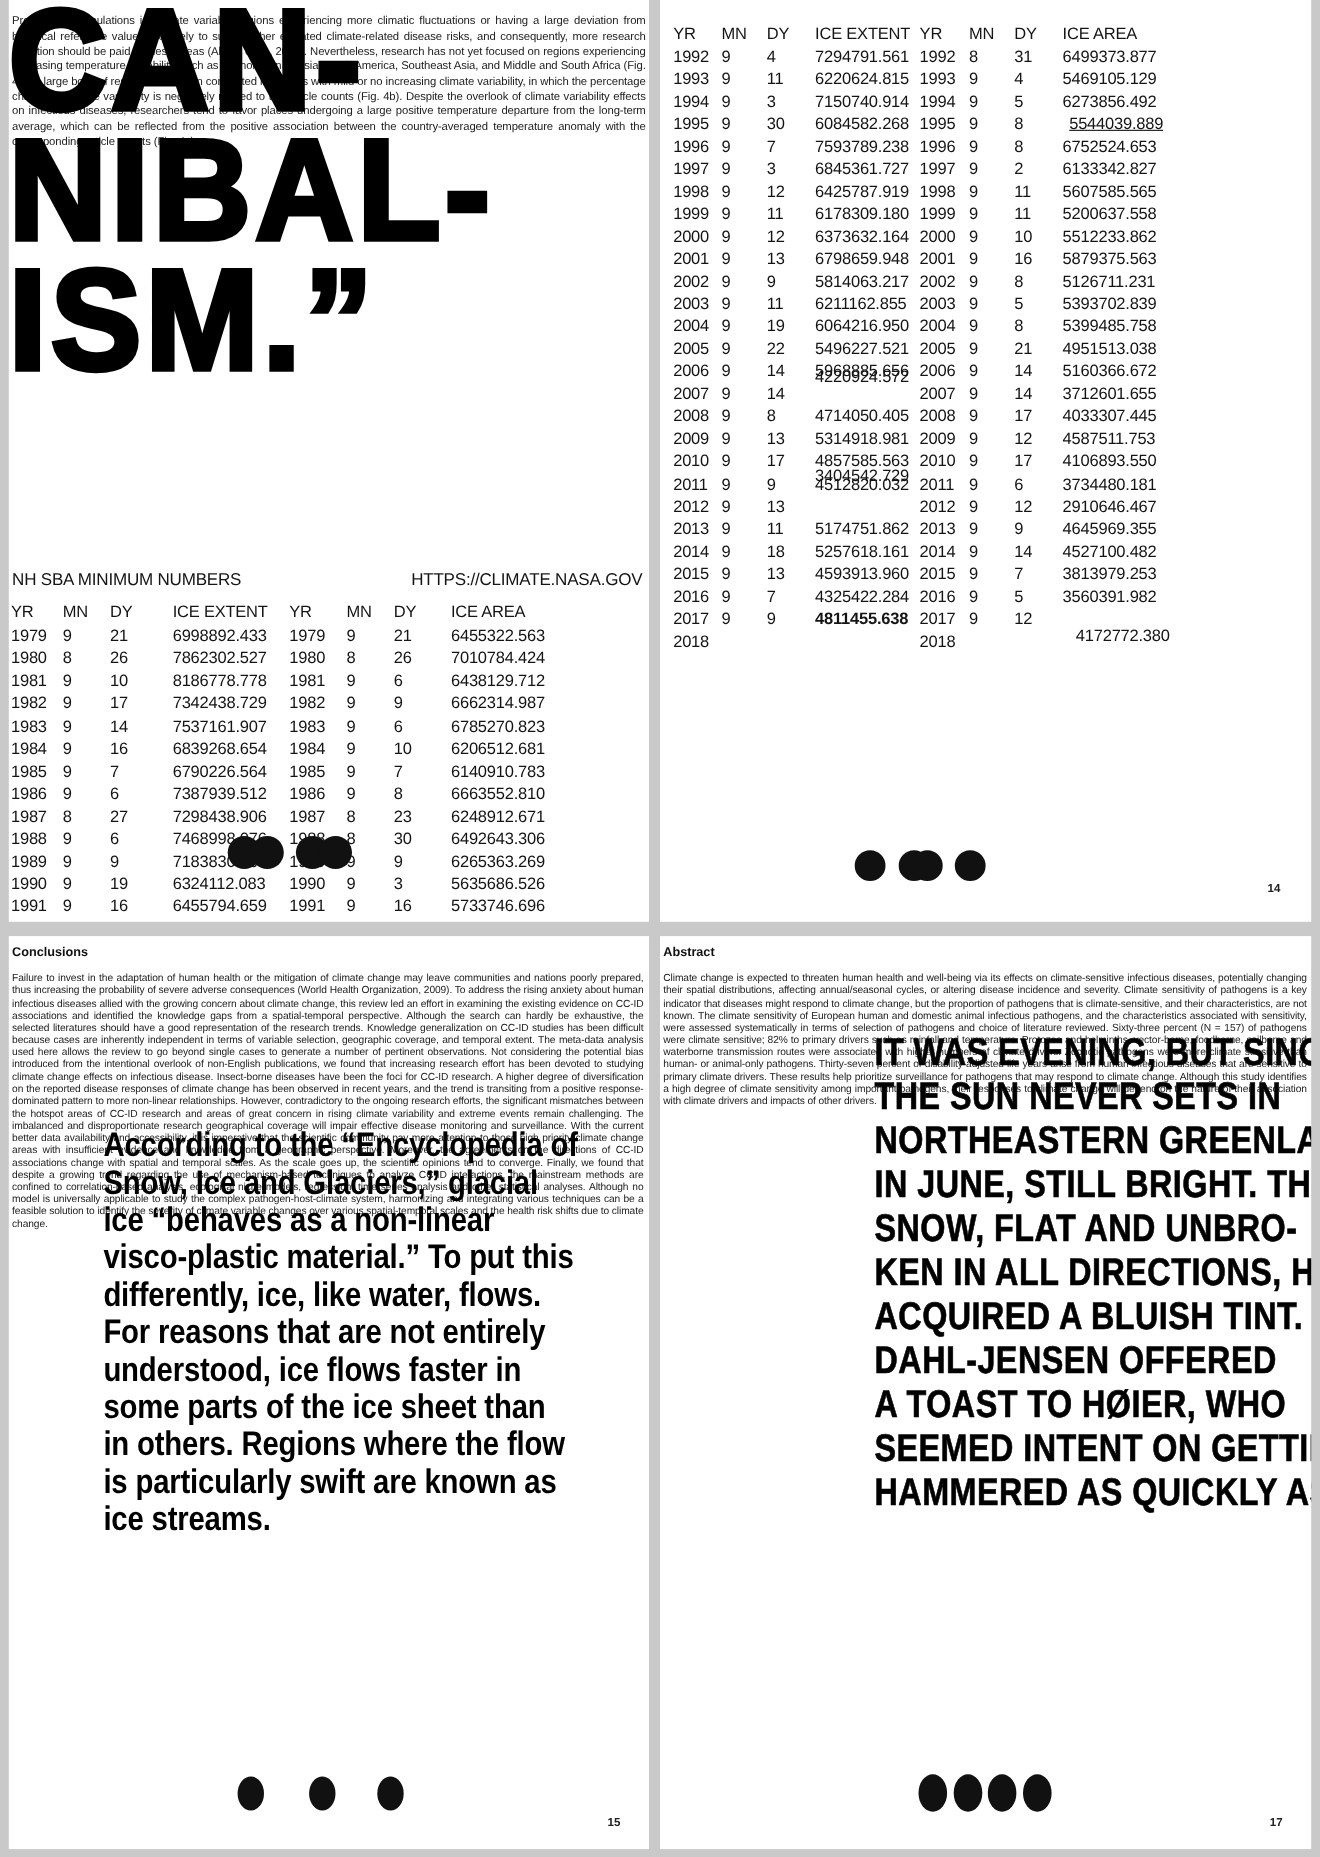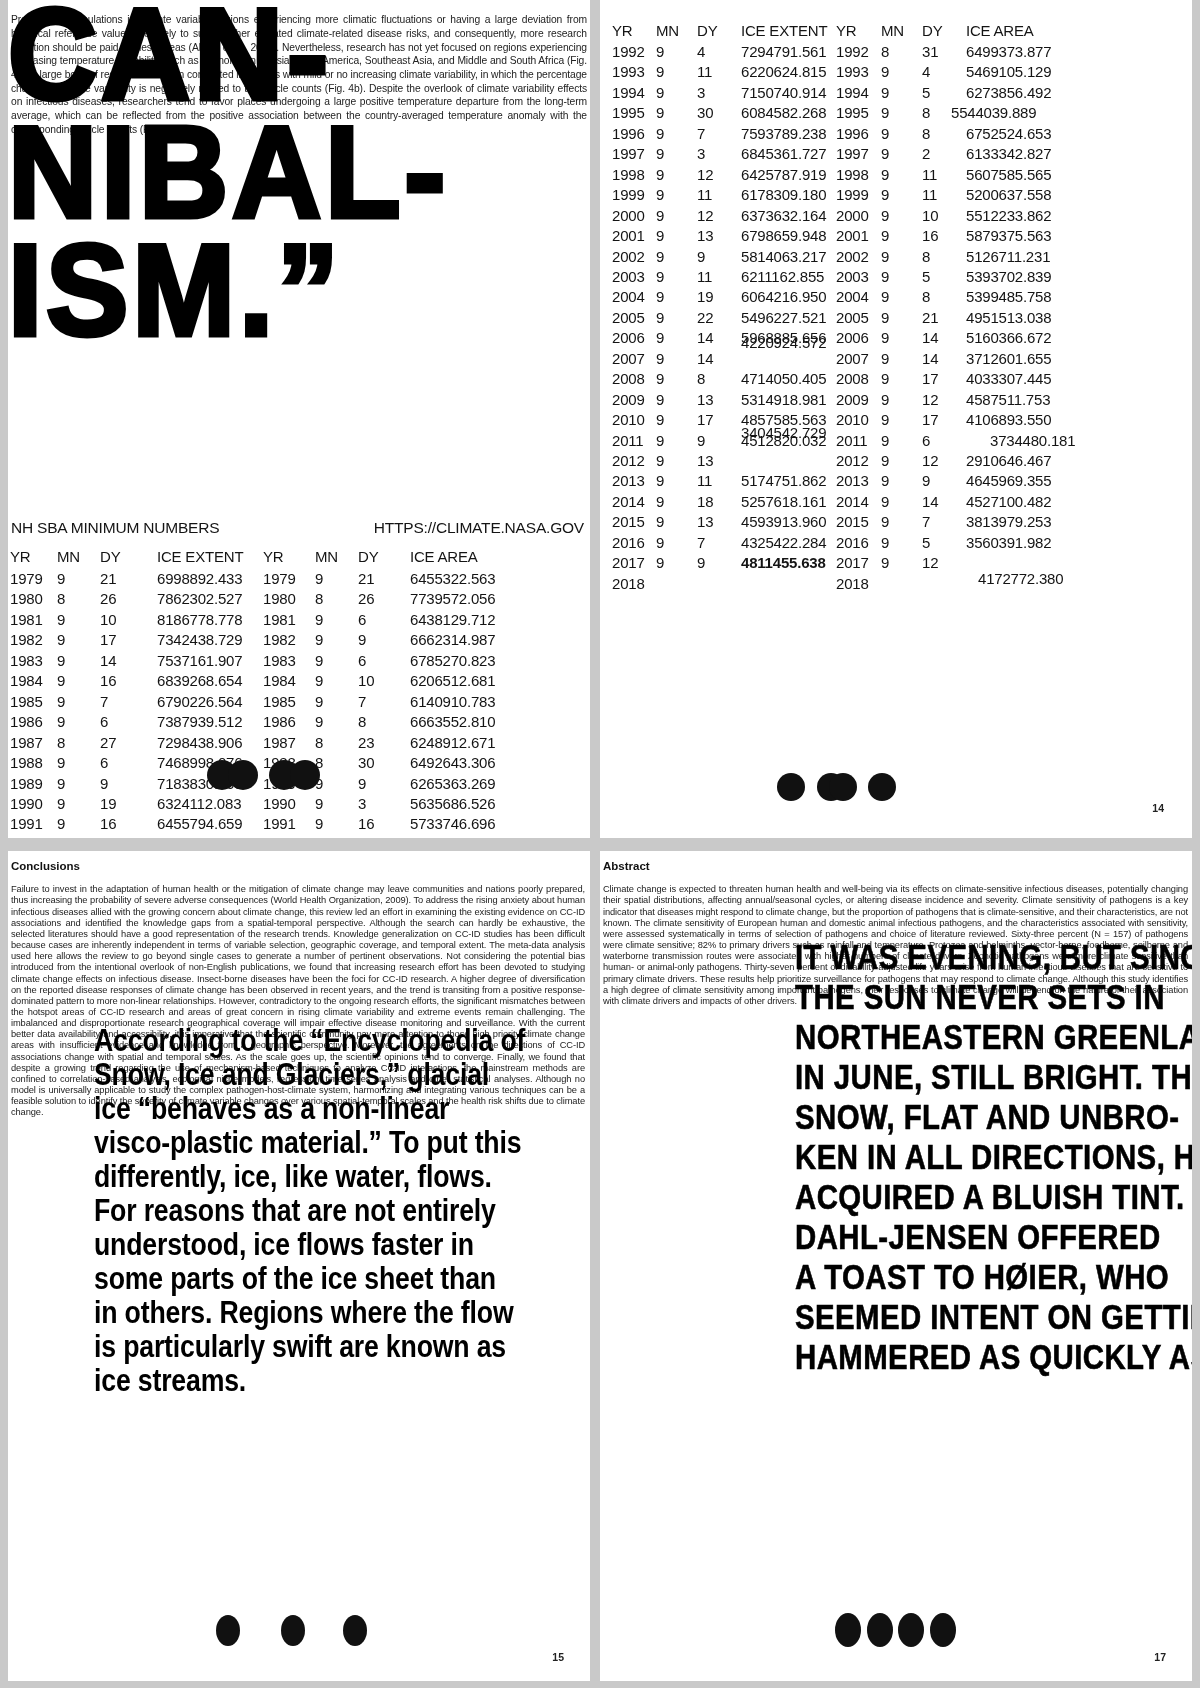--- a/index.html
+++ b/index.html
@@ -88,21 +88,21 @@
       <span class="cell" style="left: 307px; top: 570px;">9</span>
       <span class="cell" style="left: 350px; top: 570px;">21</span>
       <span class="cell" style="left: 402px; top: 570px;">6455322.563</span>
       <span class="cell" style="left: 2px; top: 590.45px;">1980</span>
       <span class="cell" style="left: 49px; top: 590.45px;">8</span>
       <span class="cell" style="left: 92px; top: 590.45px;">26</span>
       <span class="cell" style="left: 149px; top: 590.45px;">7862302.527</span>
       <span class="cell" style="left: 255px; top: 590.45px;">1980</span>
       <span class="cell" style="left: 307px; top: 590.45px;">8</span>
       <span class="cell" style="left: 350px; top: 590.45px;">26</span>
-      <span class="cell" style="left: 402px; top: 590.45px;">7739572.056</span>
+      <span class="cell" style="left: 402px; top: 590.45px;">7010784.424</span>
       <span class="cell" style="left: 2px; top: 610.9px;">1981</span>
       <span class="cell" style="left: 49px; top: 610.9px;">9</span>
       <span class="cell" style="left: 92px; top: 610.9px;">10</span>
       <span class="cell" style="left: 149px; top: 610.9px;">8186778.778</span>
       <span class="cell" style="left: 255px; top: 610.9px;">1981</span>
       <span class="cell" style="left: 307px; top: 610.9px;">9</span>
       <span class="cell" style="left: 350px; top: 610.9px;">6</span>
       <span class="cell" style="left: 402px; top: 610.9px;">6438129.712</span>
       <span class="cell" style="left: 2px; top: 631.35px;">1982</span>
       <span class="cell" style="left: 49px; top: 631.35px;">9</span>
@@ -226,21 +226,21 @@
       <span class="cell" style="left: 281px; top: 83.9px;">9</span>
       <span class="cell" style="left: 322px; top: 83.9px;">5</span>
       <span class="cell" style="left: 366px; top: 83.9px;">6273856.492</span>
       <span class="cell" style="left: 12px; top: 104.35px;">1995</span>
       <span class="cell" style="left: 56px; top: 104.35px;">9</span>
       <span class="cell" style="left: 97px; top: 104.35px;">30</span>
       <span class="cell" style="left: 141px; top: 104.35px;">6084582.268</span>
       <span class="cell" style="left: 236px; top: 104.35px;">1995</span>
       <span class="cell" style="left: 281px; top: 104.35px;">9</span>
       <span class="cell" style="left: 322px; top: 104.35px;">8</span>
-      <span class="cell" style="left: 351px; top: 104.35px;">5544039.889</span>
+      <span class="cell" style="left: 372px; top: 104.35px; text-decoration: underline;">5544039.889</span>
       <span class="cell" style="left: 12px; top: 124.8px;">1996</span>
       <span class="cell" style="left: 56px; top: 124.8px;">9</span>
       <span class="cell" style="left: 97px; top: 124.8px;">7</span>
       <span class="cell" style="left: 141px; top: 124.8px;">7593789.238</span>
       <span class="cell" style="left: 236px; top: 124.8px;">1996</span>
       <span class="cell" style="left: 281px; top: 124.8px;">9</span>
       <span class="cell" style="left: 322px; top: 124.8px;">8</span>
       <span class="cell" style="left: 366px; top: 124.8px;">6752524.653</span>
       <span class="cell" style="left: 12px; top: 145.25px;">1997</span>
       <span class="cell" style="left: 56px; top: 145.25px;">9</span>
@@ -354,21 +354,21 @@
       <span class="cell" style="left: 281px; top: 411.1px;">9</span>
       <span class="cell" style="left: 322px; top: 411.1px;">17</span>
       <span class="cell" style="left: 366px; top: 411.1px;">4106893.550</span>
       <span class="cell" style="left: 12px; top: 431.55px;">2011</span>
       <span class="cell" style="left: 56px; top: 431.55px;">9</span>
       <span class="cell" style="left: 97px; top: 431.55px;">9</span>
       <span class="cell" style="left: 141px; top: 431.55px;">4512820.032</span>
       <span class="cell" style="left: 236px; top: 431.55px;">2011</span>
       <span class="cell" style="left: 281px; top: 431.55px;">9</span>
       <span class="cell" style="left: 322px; top: 431.55px;">6</span>
-      <span class="cell" style="left: 366px; top: 431.55px; margin-left: 24px;">3734480.181</span>
+      <span class="cell" style="left: 366px; top: 431.55px;">3734480.181</span>
       <span class="cell" style="left: 12px; top: 452px;">2012</span>
       <span class="cell" style="left: 56px; top: 452px;">9</span>
       <span class="cell" style="left: 97px; top: 452px;">13</span>
       <span class="cell" style="left: 141px; top: 424px;">3404542.729</span>
       <span class="cell" style="left: 236px; top: 452px;">2012</span>
       <span class="cell" style="left: 281px; top: 452px;">9</span>
       <span class="cell" style="left: 322px; top: 452px;">12</span>
       <span class="cell" style="left: 366px; top: 452px;">2910646.467</span>
       <span class="cell" style="left: 12px; top: 472.45px;">2013</span>
       <span class="cell" style="left: 56px; top: 472.45px;">9</span>

